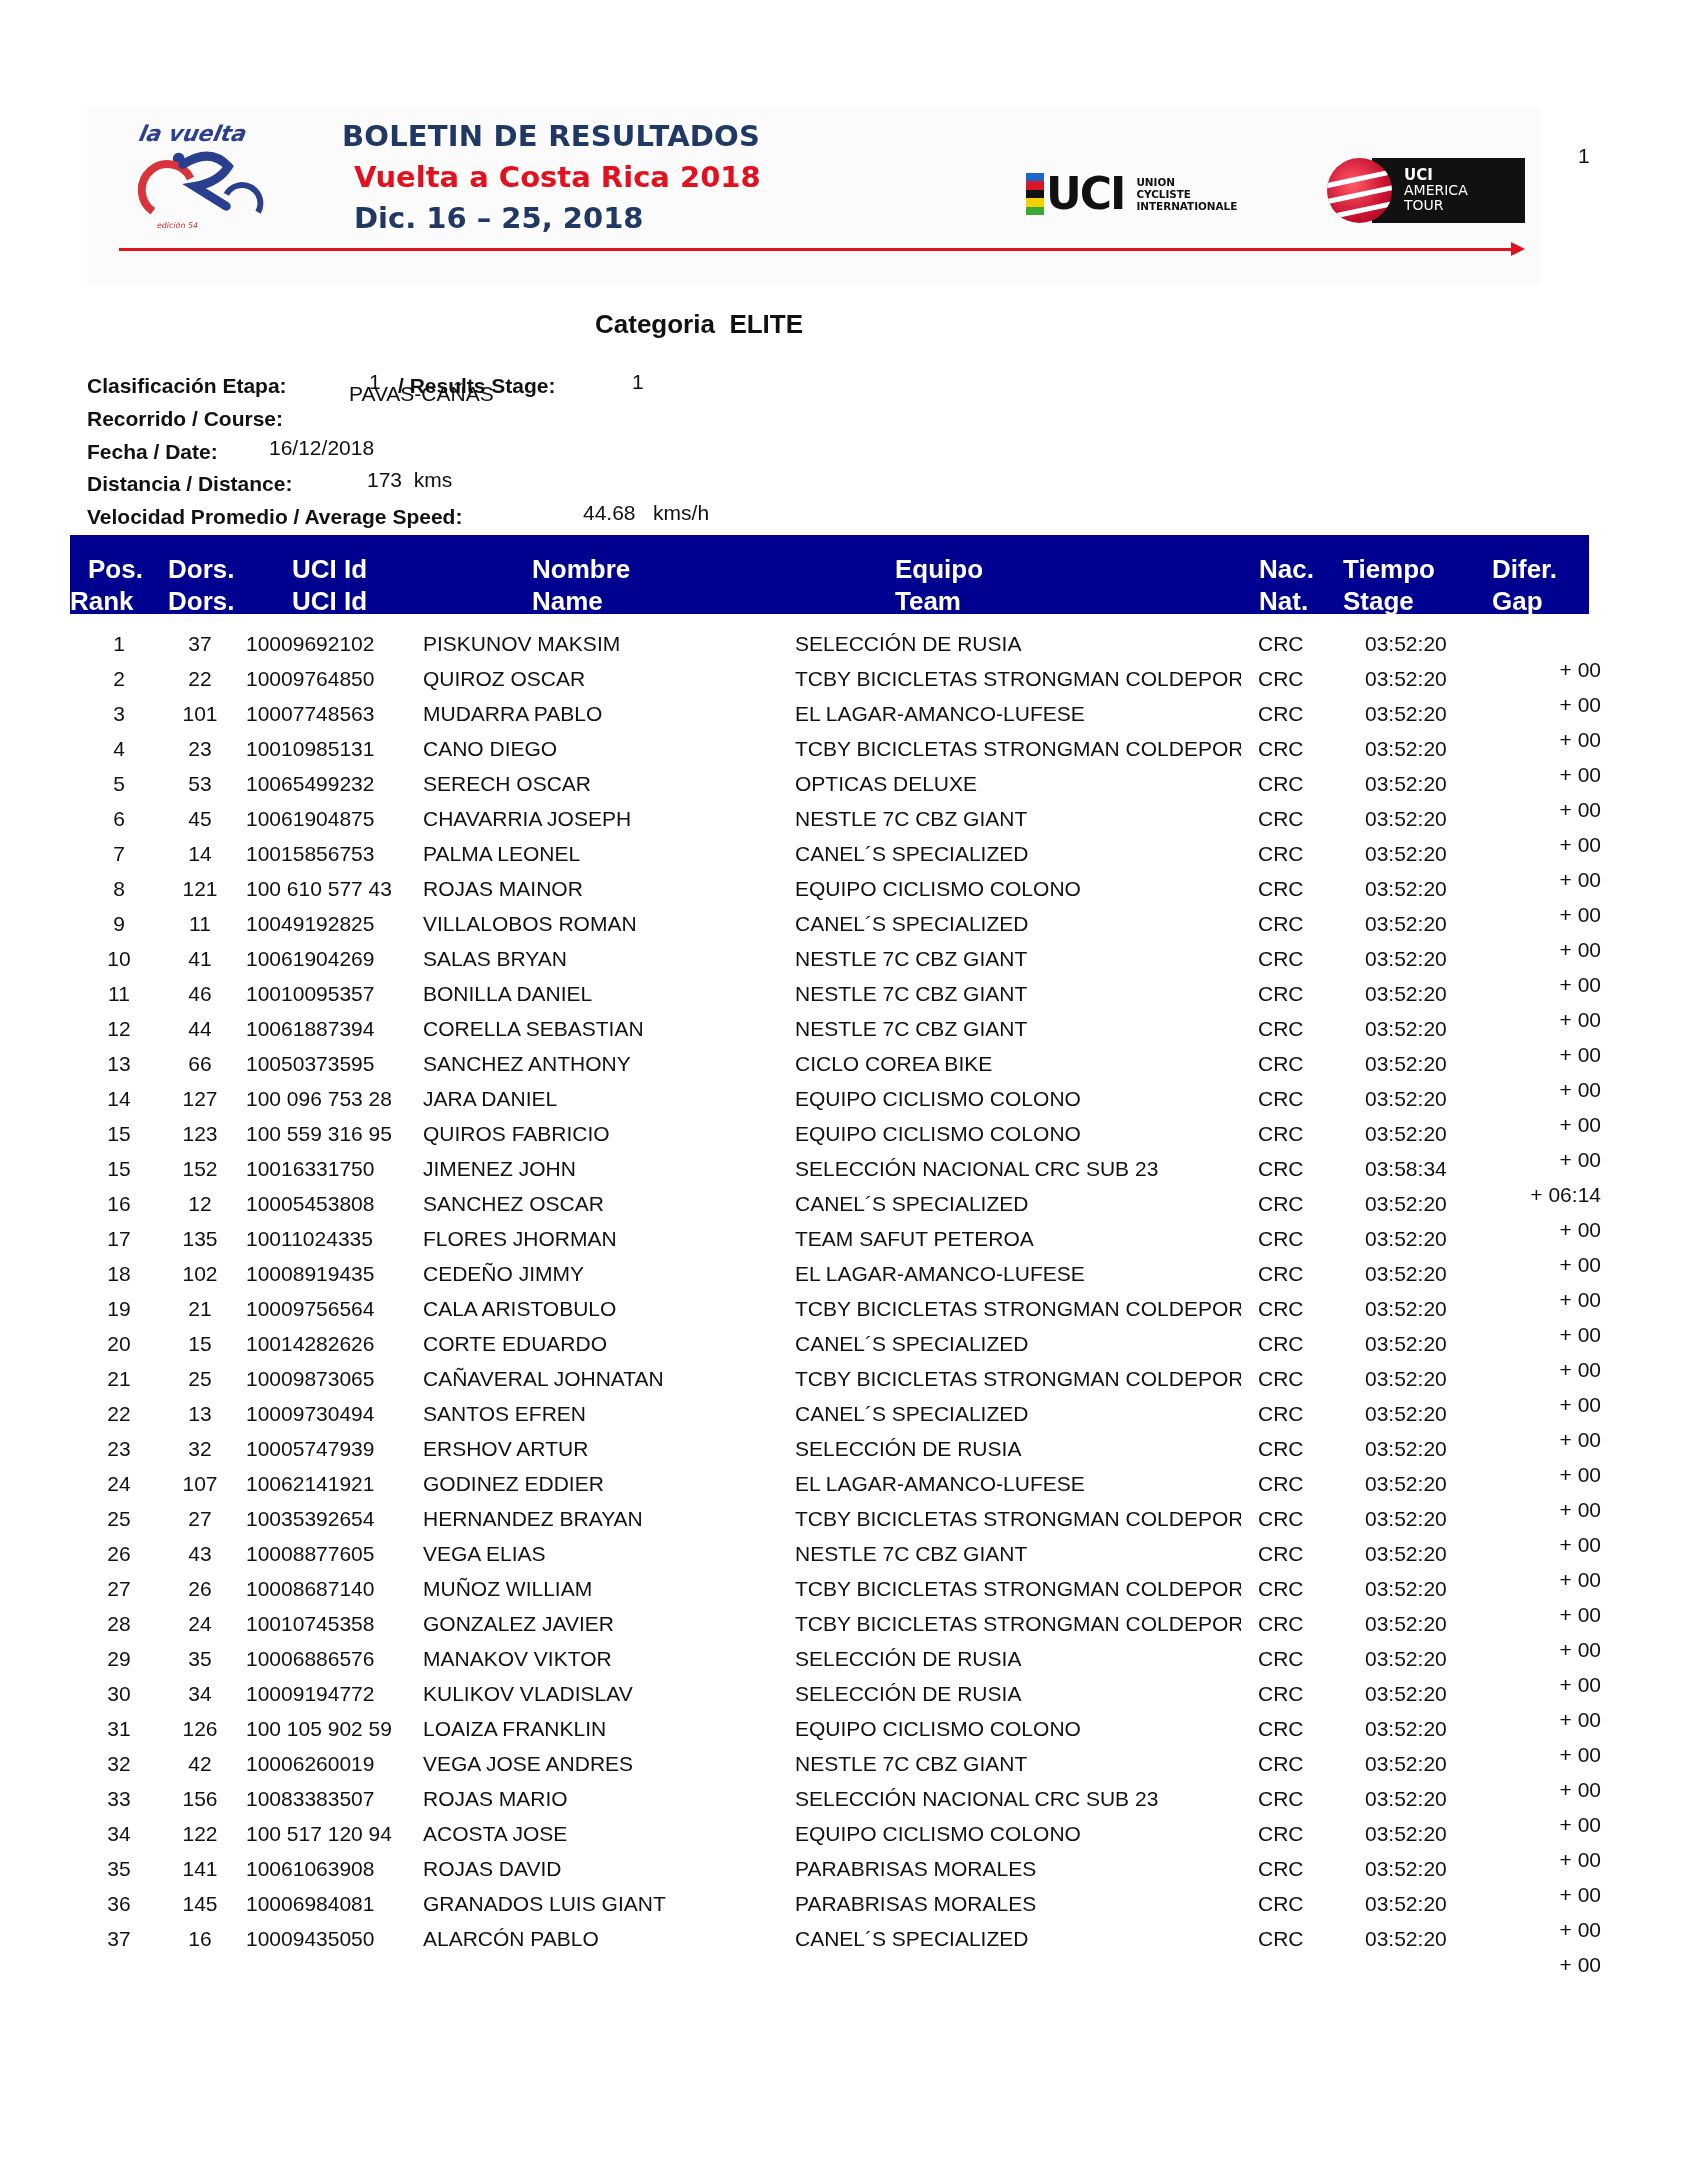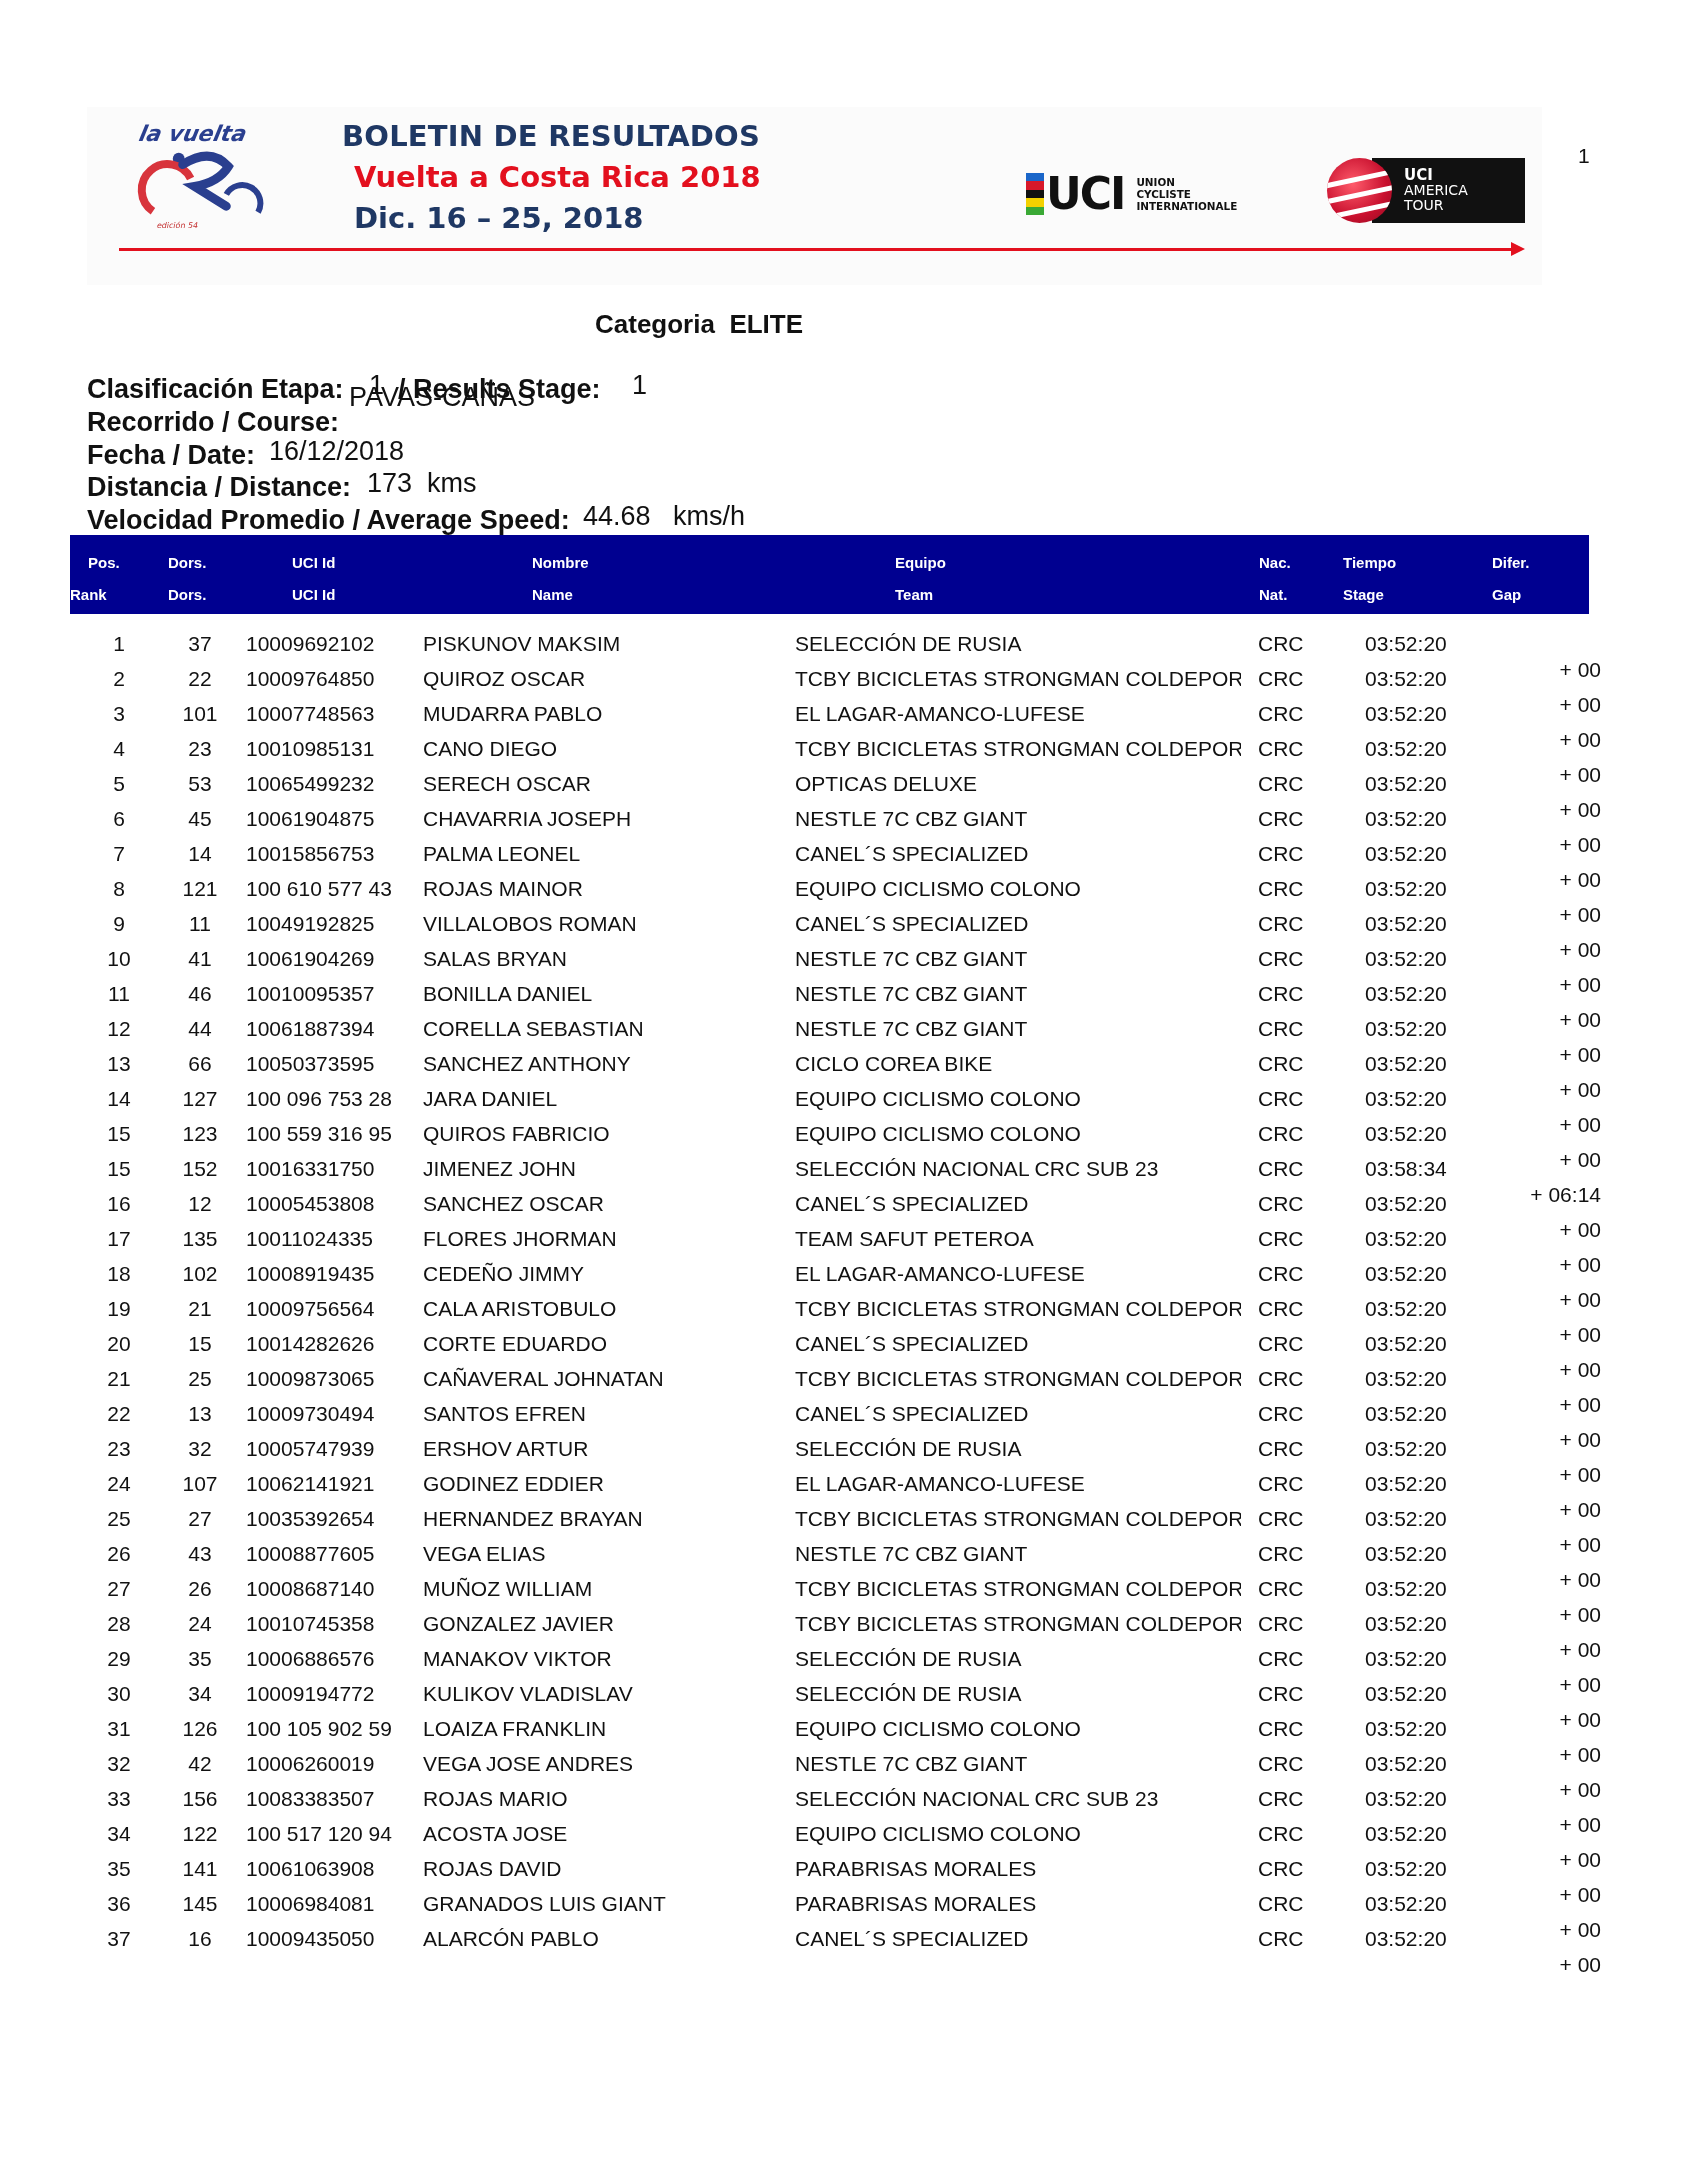--- a/index.html
+++ b/index.html
@@ -24,25 +24,25 @@
     .uat-logo { position: absolute; left: 1327px; top: 158px; height: 65px; display: flex; align-items: center; }
     .uat-globe { width: 65px; height: 65px; border-radius: 50%; background: radial-gradient(circle at 40% 40%, #ff5b6b, #c8102e 60%, #8e0b21); position: relative; overflow: hidden; z-index: 2; }
     .uat-globe i { position: absolute; left: -6px; width: 79px; height: 5px; background: #fff; transform: rotate(-12deg); display: block; }
     .uat-box { background: #111; height: 65px; width: 153px; margin-left: -20px; padding-left: 32px; display: flex; flex-direction: column; justify-content: center; color: #fff; font-family: "DejaVu Sans", sans-serif; font-size: 14px; line-height: 15px; }
     .uat-box b { font-size: 15px; }
 
     .page-num { position: absolute; left: 1578px; top: 144px; font-size: 21px; color: #111; }
 
     
     .category { position: absolute; left: 595px; top: 309px; font-weight: bold; font-size: 26px; }
-    .info { position: absolute; font-size: 27px; }
+    .info { position: absolute; font-size: 21px; }
     .info b { font-weight: bold; }
 
     
-    .thead { position: absolute; left: 70px; top: 535px; width: 1519px; height: 79px; background: #000090; color: #fff; font-weight: bold; font-size: 15px; }
+    .thead { position: absolute; left: 70px; top: 535px; width: 1519px; height: 79px; background: #000090; color: #fff; font-weight: bold; font-size: 26px; }
     .thead div { position: absolute; white-space: nowrap; }
 
     
     .tbody { position: absolute; left: 0; top: 626px; width: 1683px; }
     .row { position: relative; height: 35px; font-size: 21px; white-space: nowrap; }
     .row div { position: absolute; top: 0; line-height: 35px; }
     .c-pos { left: 94px; width: 50px; text-align: center; }
     .c-dors { left: 168px; width: 64px; text-align: center; }
     .c-uci { left: 246px; width: 178px; }
     .c-name { left: 423px; width: 356px; }

